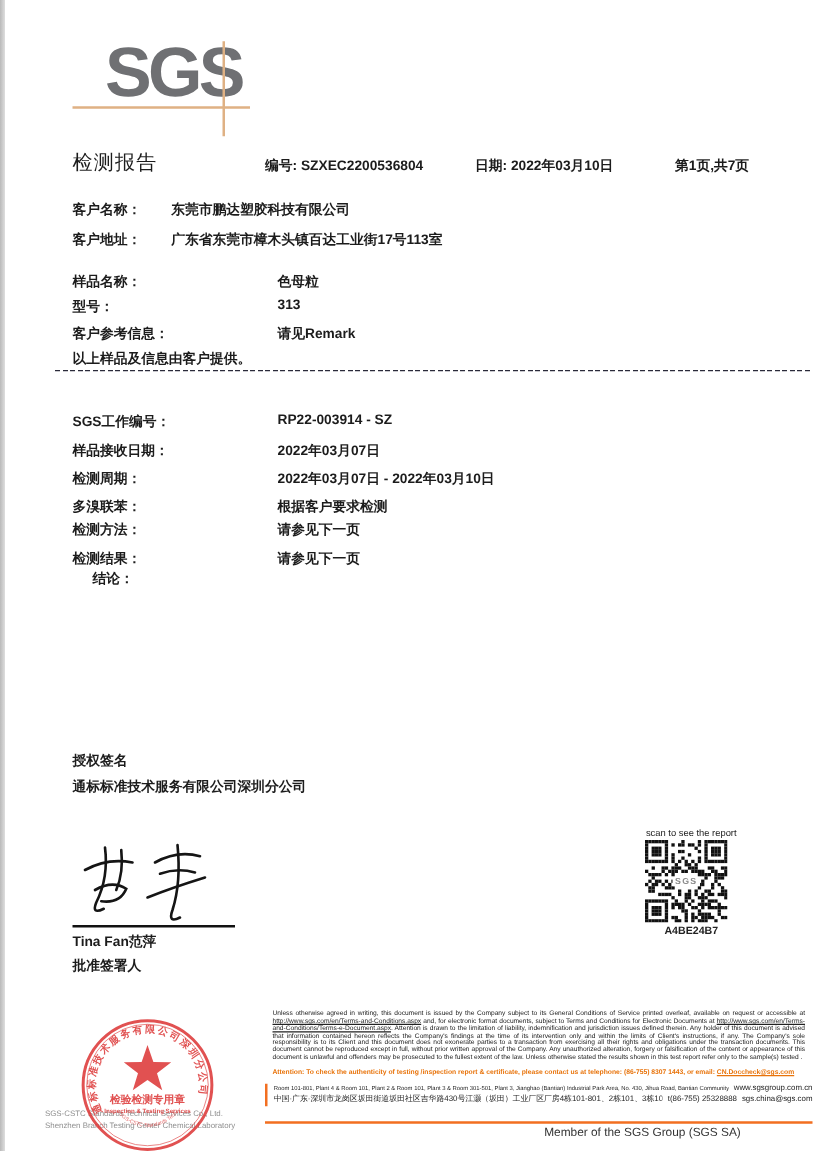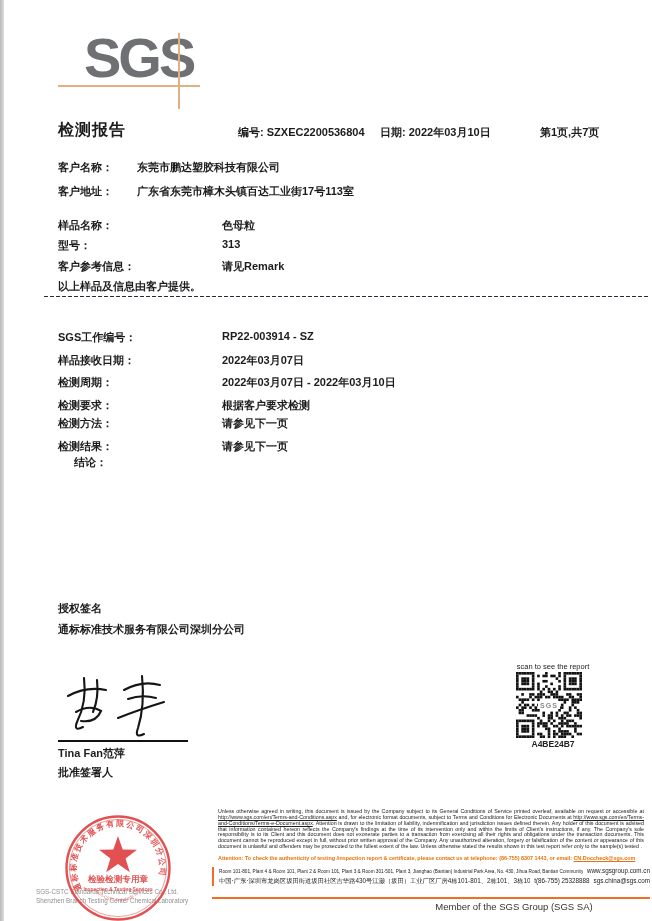--- a/index.html
+++ b/index.html
@@ -6,23 +6,23 @@
   .page{
     position:relative;width:652px;height:921px;background:#ffffff;overflow:hidden;
     font-family:"Liberation Sans","DejaVu Sans",sans-serif;color:#1c1c1c;
   }
   .edge{position:absolute;left:0;top:0;width:4px;height:921px;background:linear-gradient(90deg,#b9b9b9,#dedede);}
   
   .logo-text{position:absolute;left:84px;top:30px;font-size:56px;line-height:56px;font-weight:bold;color:#6f7073;letter-spacing:-3px;}
   .logo-hline{position:absolute;left:58px;top:85px;width:142px;height:2px;background:#dfb184;}
   .logo-vline{position:absolute;left:178px;top:33px;width:2px;height:76px;background:#dfb184;}
   
-  .title{position:absolute;left:58px;top:120px;font-size:16px;font-weight:bold;letter-spacing:1px;text-align:center;}
+  .title{position:absolute;left:58px;top:120px;font-size:16px;font-weight:normal;letter-spacing:1px;text-align:center;}
   .hmeta{position:absolute;top:125px;font-size:11px;font-weight:bold;white-space:nowrap;}
-  .no{left:238px;} .dt{left:380px;} .pg{left:540px;}
+  .no{left:212px;} .dt{left:380px;} .pg{left:540px;}
   .lbl{font-weight:bold;}
   
   .row{position:absolute;left:58px;font-size:11px;font-weight:bold;white-space:nowrap;}
   .row .val{position:absolute;white-space:nowrap;}
   .cli .val{left:79px;}
   .smp .val,.job .val{left:164px;}
   .note{position:absolute;left:58px;top:279px;font-size:11px;font-weight:bold;}
   .dashline{position:absolute;left:44px;top:296px;width:604px;height:1px;
     background:repeating-linear-gradient(90deg,#2a2a3a 0 4px,transparent 4px 6px);}
   
@@ -109,21 +109,21 @@
   </div>
   <div class="row job" style="top:353px">
     <span>样品接收日期：</span>
     <span class="val">2022年03月07日</span>
   </div>
   <div class="row job" style="top:375px">
     <span>检测周期：</span>
     <span class="val">2022年03月07日 - 2022年03月10日</span>
   </div>
   <div class="row job" style="top:398px">
-    <span>检测要求：</span>
+    <span>多溴联苯：</span>
     <span class="val">根据客户要求检测</span>
   </div>
   <div class="row job" style="top:416px">
     <span>检测方法：</span>
     <span class="val">请参见下一页</span>
   </div>
   <div class="row job" style="top:439px">
     <span>检测结果：</span>
     <span class="val">请参见下一页</span>
   </div>

